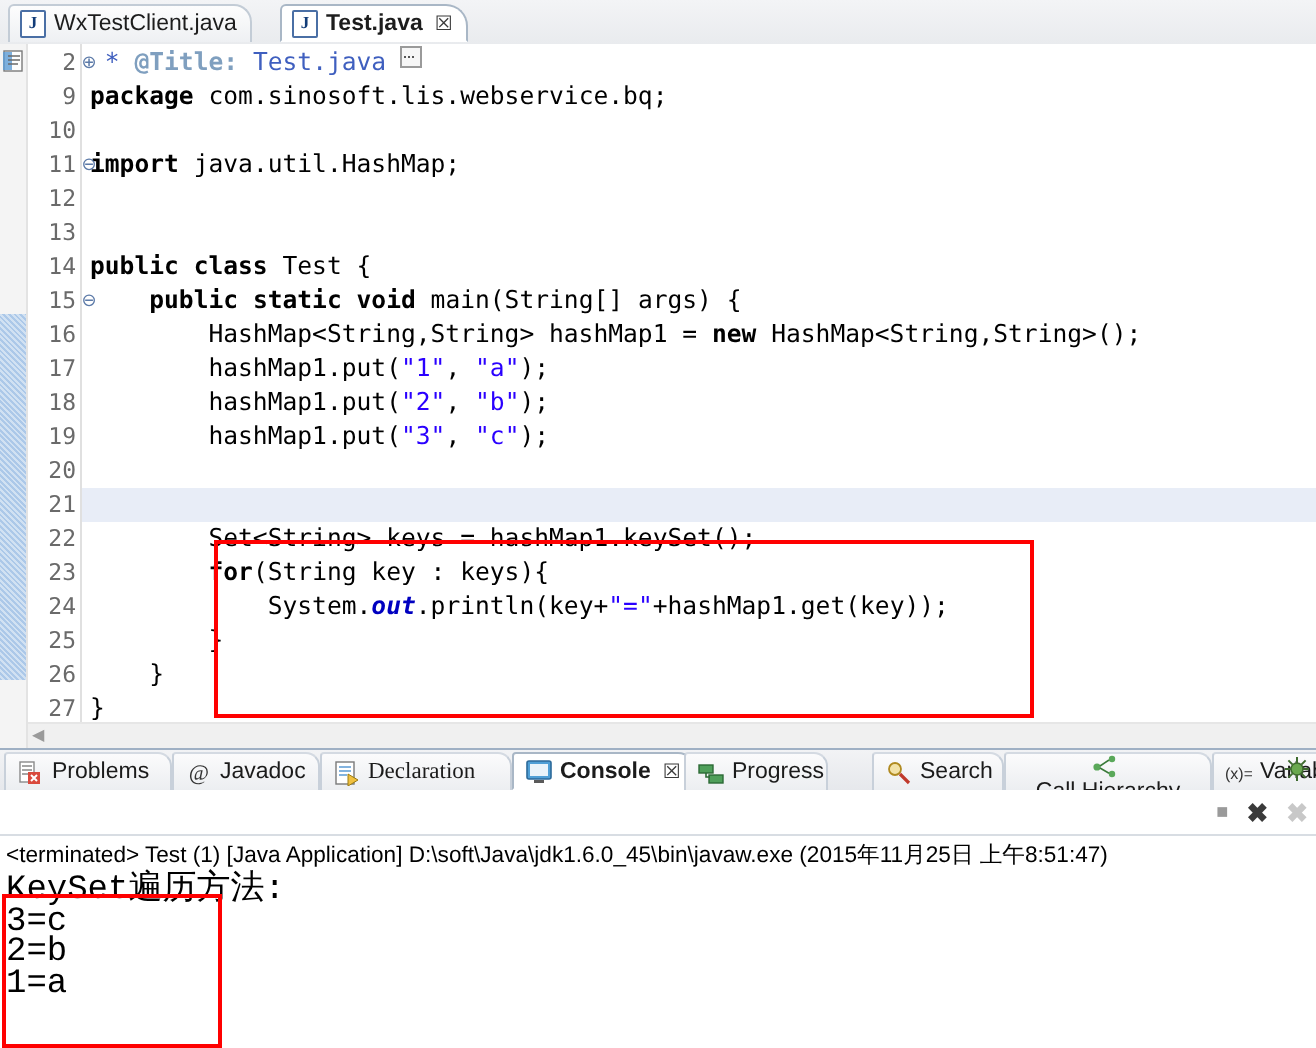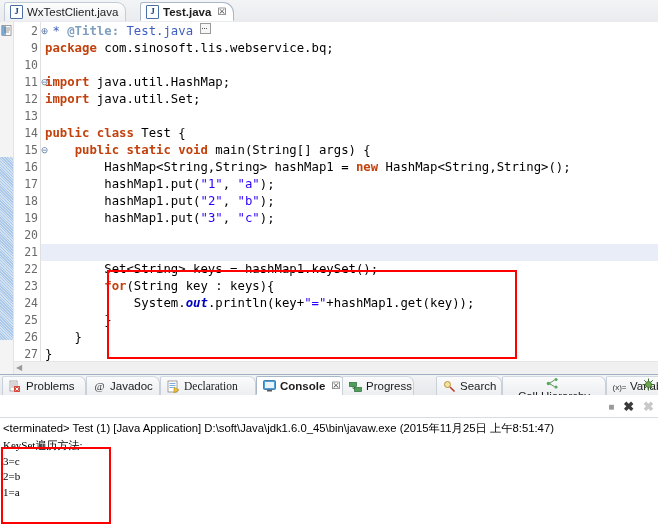--- a/index.html
+++ b/index.html
@@ -135,21 +135,21 @@
     color: #5c7aa8;
   }
   .hl-line {
     position: absolute;
     left: 41px; right: 0;
     height: 17px;
     background: #e8edf7;
   }
 
   
-  .kw   { color: #c2410c; font-weight: bold; }
+  .kw   { color: #000000; font-weight: bold; }
   .str  { color: #2a00ff; }
   .fld  { color: #0000c0; font-weight: bold; font-style: italic; }
   .jdoc { color: #3f5fbf; }
   .jdtag{ color: #7f9fbf; font-weight: bold; }
 
   .caret {
     display: inline-block;
     width: 0;
     border-left: 1px solid #000;
     height: 12px;
@@ -255,22 +255,22 @@
     font-family: "Liberation Sans", sans-serif;
     font-size: 11.3px;
     color: #000;
   }
   .console-head {
     line-height: 15px;
     white-space: nowrap;
   }
   .console-out {
     margin-top: 2px;
-    font-family: Liberation Serif, serif;
-    font-size: 11px;
+    font-family: Liberation Mono, monospace;
+    font-size: 17px;
     line-height: 15.5px;
     white-space: pre;
   }
   .redbox-console {
     position: absolute;
     left: 1px; top: 447px;
     width: 110px; height: 77px;
     border: 2px solid #ff0000;
     box-sizing: border-box;
     pointer-events: none;
@@ -331,21 +331,20 @@
       <div class="ln" style="top: 290px; left: 0px;">25</div>
       <div class="ln" style="top: 307px; left: 0px;">26</div>
       <div class="ln" style="top: 324px; left: 0px;">27</div>
     </div>
 
   <div class="code-area" id="code-area">
       <div class="line" style="position: absolute; top: 1px; left: 4px;"><span class="jdoc"> * </span><span class="jdtag">@Title:</span><span class="jdoc"> Test.java </span><span class="fold-box"></span></div>
       <div class="line" style="position: absolute; top: 18px; left: 4px;"><span class="kw">package</span> com.sinosoft.lis.webservice.bq;</div>
       <div class="line" style="position: absolute; top: 35px; left: 4px;"></div>
       <div class="line" style="position: absolute; top: 52px; left: 4px;"><span class="kw">import</span> java.util.HashMap;</div>
-      <div class="line" style="position: absolute; top: 69px; left: 4px;"><span class="kw">import</span> java.util.Set;</div>
       <div class="line" style="position: absolute; top: 86px; left: 4px;"></div>
       <div class="line" style="position: absolute; top: 120px; left: 4px;">    <span class="kw">public static void</span> main(String[] args) {</div>
       <div class="line" style="position: absolute; top: 103px; left: 4px;"><span class="kw">public class</span> Test {</div>
       <div class="line" style="position: absolute; top: 137px; left: 4px;">        HashMap&lt;String,String&gt; hashMap1 = <span class="kw">new</span> HashMap&lt;String,String&gt;();</div>
       <div class="line" style="position: absolute; top: 154px; left: 4px;">        hashMap1.put(<span class="str">"1"</span>, <span class="str">"a"</span>);</div>
       <div class="line" style="position: absolute; top: 171px; left: 4px;">        hashMap1.put(<span class="str">"2"</span>, <span class="str">"b"</span>);</div>
       <div class="line" style="position: absolute; top: 188px; left: 4px;">        hashMap1.put(<span class="str">"3"</span>, <span class="str">"c"</span>);</div>
       <div class="line" style="position: absolute; top: 205px; left: 4px;"></div>
       <div class="line" style="position: absolute; top: 222px; left: 4px;">        System.<span class="fld">out</span>.println(<span class="str">"Key</span><span class="caret"></span><span class="str">Set遍历方法: "</span>);</div>
       <div class="line" style="position: absolute; top: 239px; left: 4px;">        Set&lt;String&gt; keys = hashMap1.keySet();</div>

